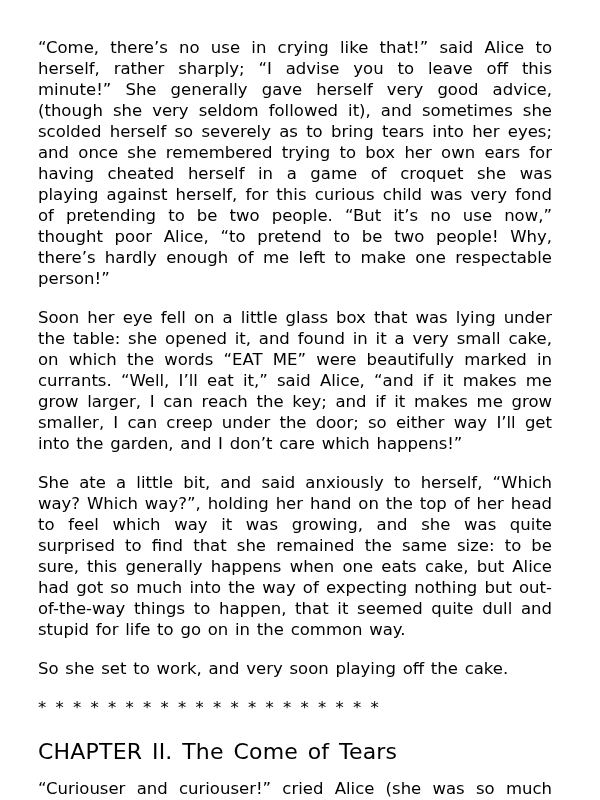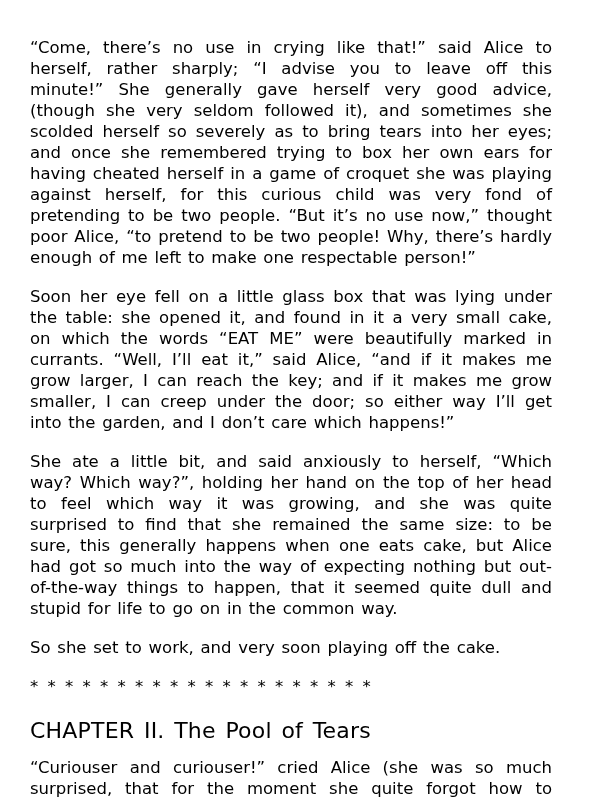--- a/index.html
+++ b/index.html
@@ -11,21 +11,21 @@
       height: 800px;
       background: #ffffff;
       color: #000000;
       font-family: "DejaVu Sans", "Liberation Sans", sans-serif;
       overflow: hidden;
     }
     .page {
       box-sizing: border-box;
       width: 600px;
       height: 800px;
-      padding: 37px 48px 0 30px;
+      padding: 37px 48px 0 38px;
       font-size: 16.5px;
       line-height: 21px;
     }
     .page p {
       margin: 0 0 18px 0;
       text-align: justify;
       word-spacing: 1.5px;
       hyphens: auto;
       -webkit-hyphens: auto;
       overflow-wrap: break-word;
@@ -46,15 +46,15 @@
   </style>
 </head>
 <body>
 
 <div class="page">
   <p>“Come, there’s no use in crying like that!” said Alice to herself, rather sharply; “I advise you to leave off this minute!” She generally gave herself very good advice, (though she very seldom followed it), and sometimes she scolded herself so severely as to bring tears into her eyes; and once she remembered trying to box her own ears for having cheated herself in a game of croquet she was playing against herself, for this curious child was very fond of pretending to be two people. “But it’s no use now,” thought poor Alice, “to pretend to be two people! Why, there’s hardly enough of me left to make one respectable person!”</p>
   <p>Soon her eye fell on a little glass box that was lying under the table: she opened it, and found in it a very small cake, on which the words “EAT ME” were beautifully marked in currants. “Well, I’ll eat it,” said Alice, “and if it makes me grow larger, I can reach the key; and if it makes me grow smaller, I can creep under the door; so either way I’ll get into the garden, and I don’t care which happens!”</p>
   <p>She ate a little bit, and said anxiously to herself, “Which way? Which way?”, holding her hand on the top of her head to feel which way it was growing, and she was quite surprised to find that she remained the same size: to be sure, this generally happens when one eats cake, but Alice had got so much into the way of expecting nothing but out-of-the-way things to happen, that it seemed quite dull and stupid for life to go on in the common way.</p>
   <p>So she set to work, and very soon playing off the cake.</p>
   <p class="separator">* * * * * * * * * * * * * * * * * * * *</p>
-  <h2 class="chapter">CHAPTER II. The Pool of Tears</h2>
+  <h2 class="chapter">CHAPTER II. The Come of Tears</h2>
   <p>“Curiouser and curiouser!” cried Alice (she was so much surprised, that for the moment she quite forgot how to speak good</p>
 </div>
 
 </body></html>

